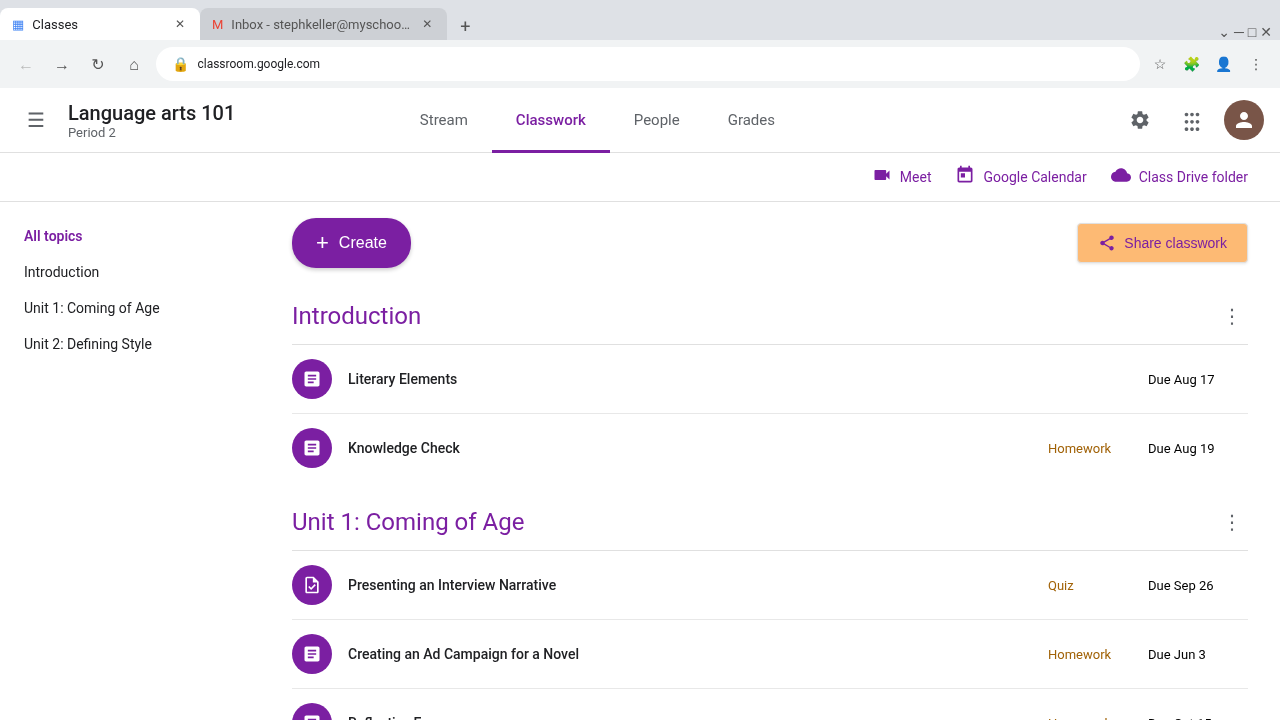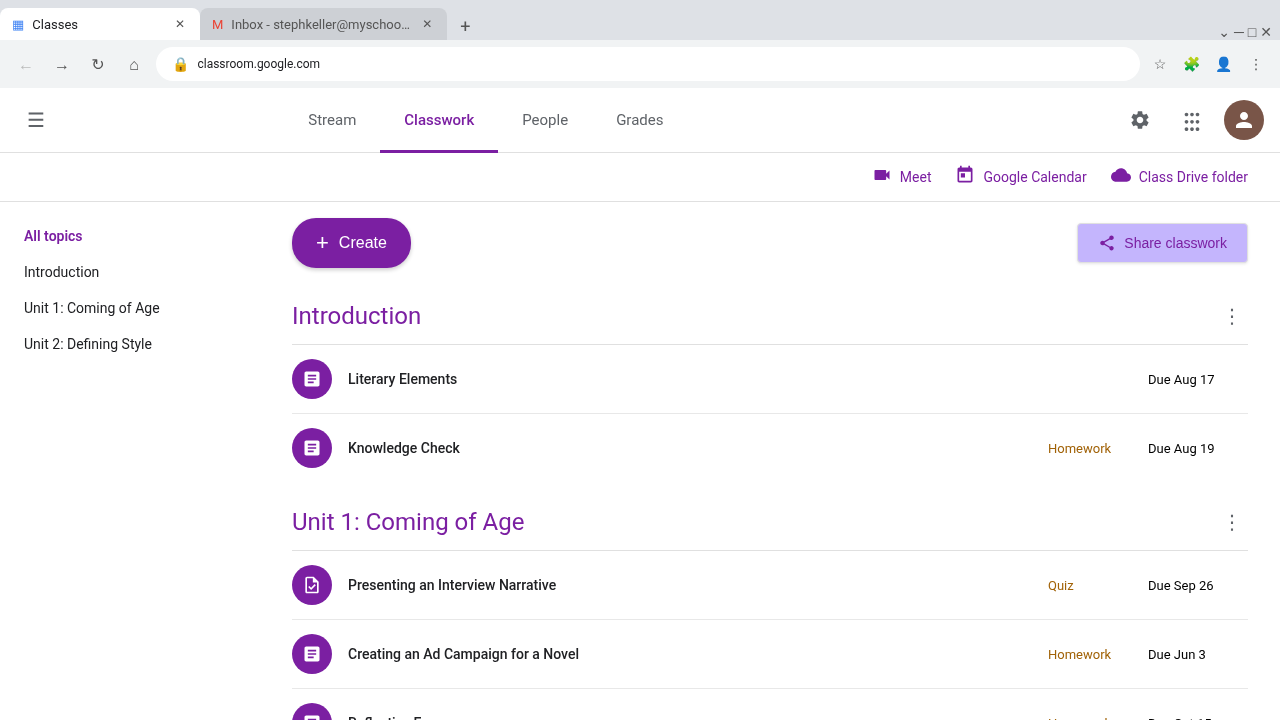--- a/index.html
+++ b/index.html
@@ -53,21 +53,21 @@
     .sidebar-item { padding: 10px 24px; font-size: 14px; color: #202124; cursor: pointer; border-radius: 0 24px 24px 0; margin-right: 8px; }
     .sidebar-item.active { color: #7b1fa2; font-weight: 600; }
 
     
     .main { flex: 1; padding: 16px 32px; }
 
     
     .action-row { display: flex; align-items: center; justify-content: space-between; margin-bottom: 24px; }
     .create-btn { display: flex; align-items: center; gap: 10px; background: #7b1fa2; color: #fff; border: none; border-radius: 24px; padding: 12px 24px; font-size: 16px; font-weight: 500; cursor: pointer; box-shadow: 0 2px 4px rgba(0,0,0,0.2); }
     .create-btn .plus-icon { font-size: 22px; font-weight: 300; }
-    .share-btn { display: flex; align-items: center; gap: 8px; background: #c4b5fd; color: #7b1fa2; border: 1px solid #e0e0e0; border-radius: 4px; padding: 10px 20px; font-size: 14px; cursor: pointer; box-shadow: 0 1px 3px rgba(0,0,0,0.1); }
+    .share-btn { display: flex; align-items: center; gap: 8px; background: #fdba74; color: #7b1fa2; border: 1px solid #e0e0e0; border-radius: 4px; padding: 10px 20px; font-size: 14px; cursor: pointer; box-shadow: 0 1px 3px rgba(0,0,0,0.1); }
 
     
     .topic-section { margin-bottom: 16px; }
     .topic-header { display: flex; align-items: center; justify-content: space-between; padding: 8px 0 12px 0; border-bottom: 1px solid #e0e0e0; margin-bottom: 0; }
     .topic-title { font-size: 24px; color: #7b1fa2; font-weight: 400; }
     .topic-menu { color: #5f6368; cursor: pointer; font-size: 20px; width: 32px; height: 32px; display: flex; align-items: center; justify-content: center; border-radius: 50%; }
 
     
     .assignment-row { display: flex; align-items: center; padding: 14px 0; border-bottom: 1px solid #e8e8e8; }
     .assignment-row:last-child { border-bottom: none; }
@@ -118,20 +118,24 @@
       <div class="toolbar-icon">👤</div>
       <div class="toolbar-icon">⋮</div>
     </div>
   </div>
 </div>
 
 <div class="app">
 
   <div class="app-header">
     <div class="menu-icon">☰</div>
+    <div class="app-title">
+      <span class="class-name">Language arts 101</span>
+      <span class="period">Period 2</span>
+    </div>
     <nav class="nav-tabs">
       <a class="nav-tab">Stream</a>
       <a class="nav-tab active">Classwork</a>
       <a class="nav-tab">People</a>
       <a class="nav-tab">Grades</a>
     </nav>
     <div class="header-actions">
       <div class="header-icon">
         <svg width="22" height="22" viewBox="0 0 24 24" fill="#5f6368">
             <path d="M19.14 12.94c.04-.3.06-.61.06-.94s-.02-.64-.07-.94l2.03-1.58c.18-.14.23-.41.12-.61l-1.92-3.32c-.12-.22-.37-.29-.59-.22l-2.39.96c-.5-.38-1.03-.7-1.62-.94l-.36-2.54c-.04-.24-.24-.41-.48-.41h-3.84c-.24 0-.43.17-.47.41l-.36 2.54c-.59.24-1.13.57-1.62.94l-2.39-.96c-.22-.08-.47 0-.59.22L2.74 8.87c-.12.21-.08.47.12.61l2.03 1.58c-.05.3-.09.63-.09.94s.02.64.07.94l-2.03 1.58c-.18.14-.23.41-.12.61l1.92 3.32c.12.22.37.29.59.22l2.39-.96c.5.38 1.03.7 1.62.94l.36 2.54c.05.24.24.41.48.41h3.84c.24 0 .44-.17.47-.41l.36-2.54c.59-.24 1.13-.56 1.62-.94l2.39.96c.22.08.47 0 .59-.22l1.92-3.32c.12-.22.07-.47-.12-.61l-2.01-1.58zM12 15.6c-1.98 0-3.6-1.62-3.6-3.6s1.62-3.6 3.6-3.6 3.6 1.62 3.6 3.6-1.62 3.6-3.6 3.6z"></path>

